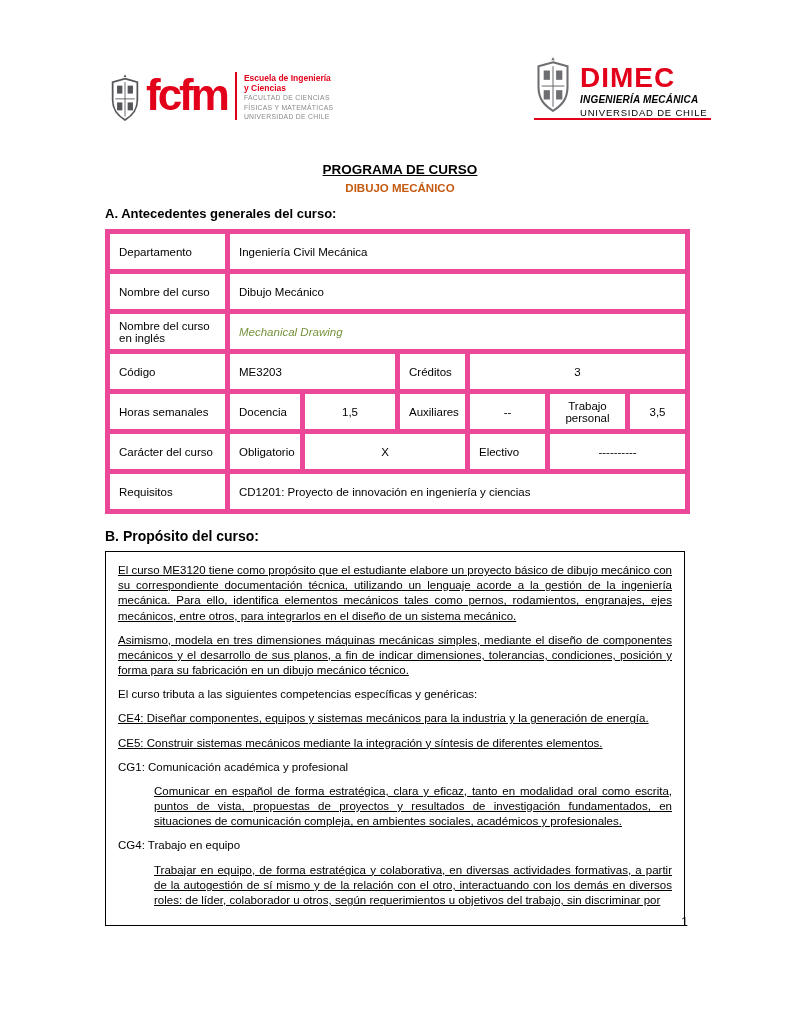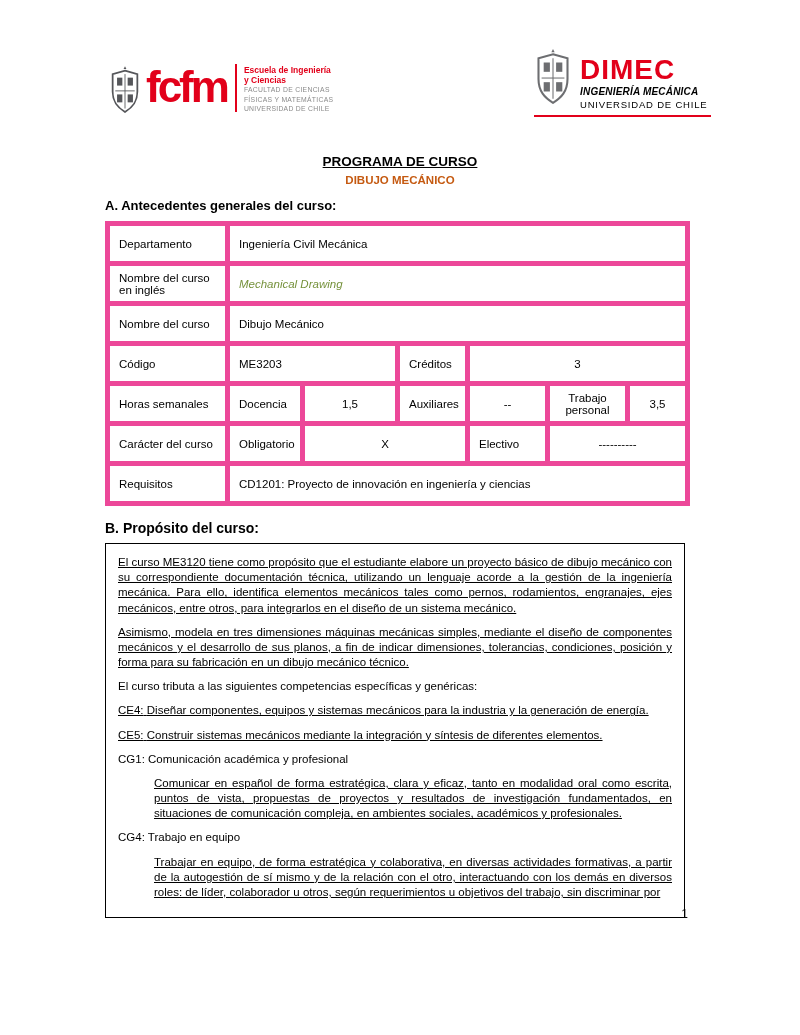--- a/index.html
+++ b/index.html
@@ -4,21 +4,21 @@
 <style>
   * { box-sizing: border-box; margin: 0; padding: 0; }
   html, body { background: #ffffff; }
   body { font-family: "Liberation Sans", sans-serif; color: #000; }
   .page {
     position: relative;
     width: 800px;
     height: 965px;
     background: #fff;
     overflow: hidden;
-    margin: 0 auto;
+    margin: 8px auto;
   }
 
   
   .header { position: relative; height: 138px; }
 
   .logo-left {
     position: absolute; left: 110px; top: 62px;
     display: flex; align-items: flex-start;
   }
   .shield-left { margin-top: 2px; }
@@ -29,21 +29,21 @@
   .red-divider { width: 2px; height: 48px; background: #e2001a; margin: 2px 7px 0 0; }
   .fcfm-textcol { padding-top: 3px; }
   .fcfm-red { color: #e2001a; font-size: 8.5px; line-height: 10px; font-weight: bold; }
   .fcfm-gray { color: #8a8a8a; font-size: 6.8px; line-height: 8.5px; letter-spacing: 0.3px; margin-top: 1px; }
   .fcfm-gray:first-of-type { margin-top: 4px; }
 
   .logo-right {
     position: absolute; left: 534px; top: 48px;
     display: flex; align-items: flex-start;
     border-bottom: 2px solid #e2001a;
-    padding-bottom: 5px; padding-right: 4px;
+    padding-right: 4px;
   }
   .dimec-textcol { margin-left: 8px; padding-top: 8px; }
   .dimec-word { color: #e2001a; font-weight: bold; font-size: 28px; line-height: 28px; letter-spacing: 1px; }
   .dimec-line1 { font-size: 10px; font-weight: bold; letter-spacing: 0.2px; margin-top: 2px; font-style: italic; }
   .dimec-line2 { font-size: 9.5px; letter-spacing: 0.8px; margin-top: 2px; }
 
   
   .titleblock { text-align: center; margin-top: 16px; }
   .doc-title { font-size: 13.5px; font-weight: bold; text-decoration: underline; }
   .doc-subtitle { font-size: 11.5px; font-weight: bold; color: #c55a11; margin-top: 5px; }
@@ -160,26 +160,26 @@
         <col style="width:80px">
         <col style="width:80px">
         <col style="width:60px">
     </colgroup>
     <tbody>
       <tr>
         <td>Departamento</td>
         <td colspan="6">Ingeniería Civil Mecánica</td>
       </tr>
       <tr>
+        <td>Nombre del curso</td>
+        <td colspan="6">Dibujo Mecánico</td>
+      </tr>
+      <tr>
         <td>Nombre del curso en inglés</td>
         <td colspan="6" class="english">Mechanical Drawing</td>
-      </tr>
-      <tr>
-        <td>Nombre del curso</td>
-        <td colspan="6">Dibujo Mecánico</td>
       </tr>
       <tr>
         <td>Código</td>
         <td colspan="2">ME3203</td>
         <td>Créditos</td>
         <td colspan="3" class="center">3</td>
       </tr>
       <tr>
         <td>Horas semanales</td>
         <td>Docencia</td>

